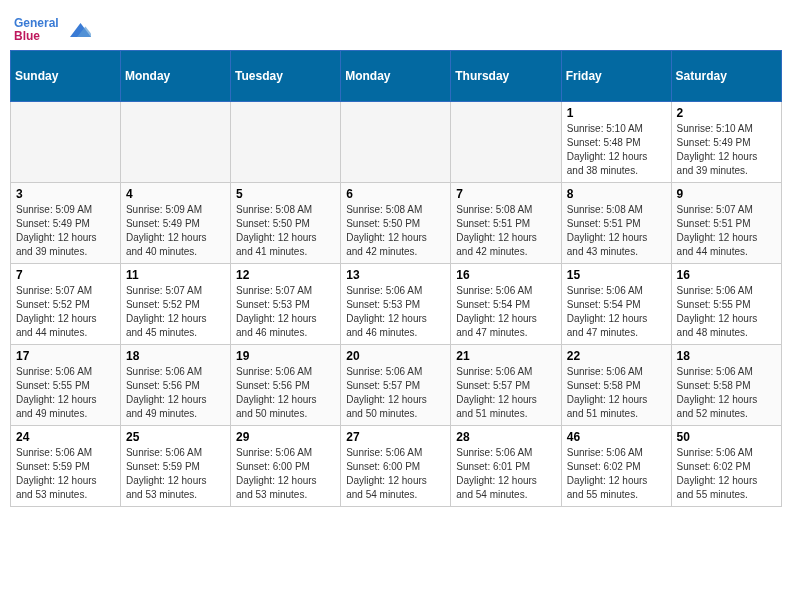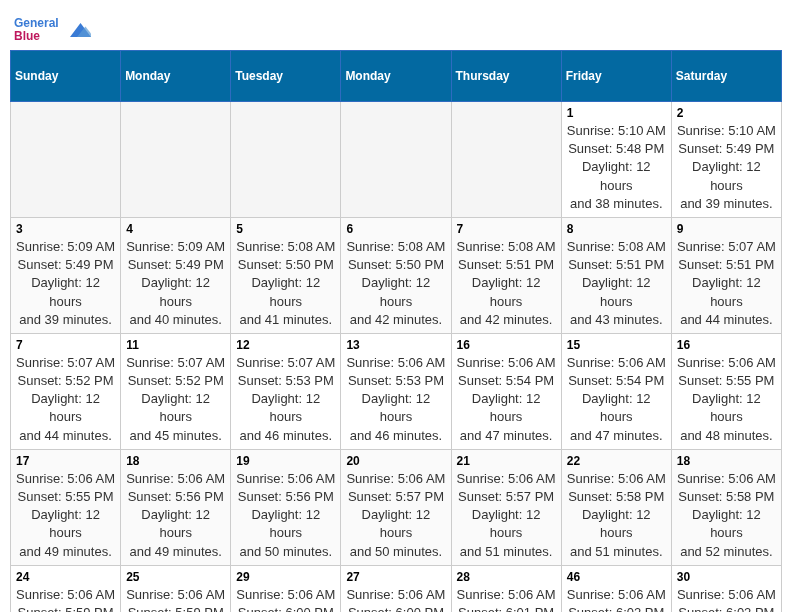--- a/index.html
+++ b/index.html
@@ -74,22 +74,21 @@
     }
     .day-num {
       font-weight: bold;
       font-size: 12px;
       margin-bottom: 2px;
       display: block;
     }
     .day-info {
       color: #333;
       line-height: 1.4;
-      font-size: 13px;
-      text-align: center;
+      font-size: 10px;
     }
     tr:nth-child(even) td:not(.empty) {
       background: #fafafa;
     }
   </style>
 </head>
 <body>
 
 <div class="header">
   <div class="logo">
@@ -336,21 +335,21 @@
 and 54 minutes.</div>
         </td>
         <td>
           <span class="day-num">46</span>
           <div class="day-info" style="white-space: pre-line;">Sunrise: 5:06 AM
 Sunset: 6:02 PM
 Daylight: 12 hours
 and 55 minutes.</div>
         </td>
         <td>
-          <span class="day-num">30</span>
+          <span class="day-num">50</span>
           <div class="day-info" style="white-space: pre-line;">Sunrise: 5:06 AM
 Sunset: 6:02 PM
 Daylight: 12 hours
 and 55 minutes.</div>
         </td>
       </tr>
     </tbody>
 </table>
 
 </body></html>

